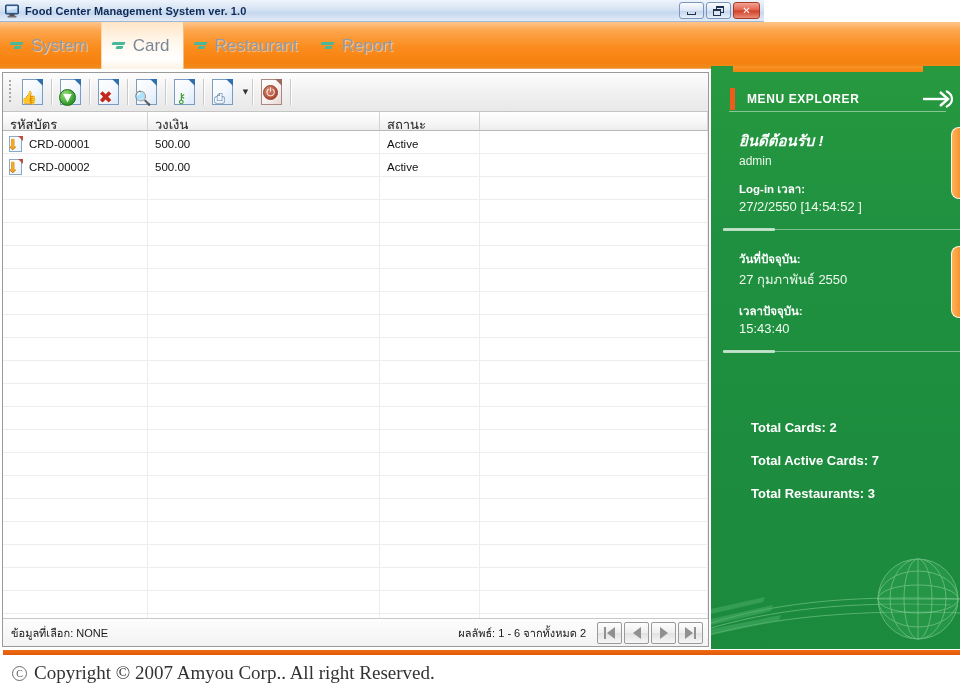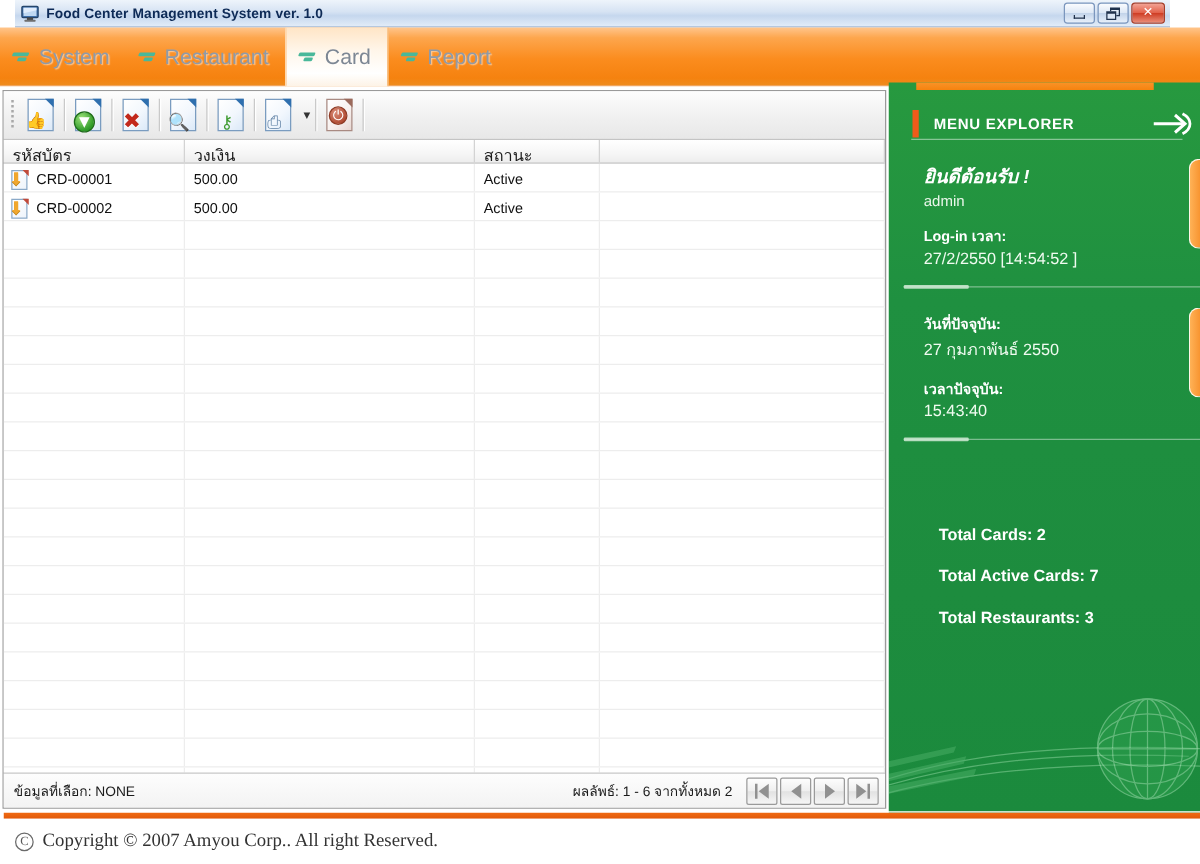--- a/index.html
+++ b/index.html
@@ -11,21 +11,21 @@
     background: #ffffff;
   }
   #app {
     position: relative;
     width: 960px; height: 691px;
     background: #ffffff;
   }
 
   
   .titlebar {
-    position: absolute; left: 12px; top: 0; width: 924px; height: 22px;
+    position: absolute; left: 0; top: 0; width: 764px; height: 22px;
     background: linear-gradient(to bottom, #eef4fb 0%, #d6e3f3 45%, #c5d7ee 60%, #e2ecf8 100%);
     border-bottom: 1px solid #9fb6d4;
     display: flex; align-items: center;
   }
   .title-icon {
     width: 16px; height: 16px; margin-left: 4px; margin-right: 5px;
     position: relative; flex: 0 0 auto;
   }
   .title-text {
     font-size: 11px; font-weight: bold; color: #0d2a56;
@@ -253,21 +253,21 @@
   }
   .footer {
     position: absolute; left: 0; top: 655px; width: 960px; height: 36px;
     background: #ffffff; display: flex; align-items: center;
   }
   .copy-ic {
     width: 15px; height: 15px; border: 1.5px solid #6a6a6a; border-radius: 50%;
     margin-left: 12px; margin-right: 7px; display: flex; align-items: center; justify-content: center;
     font-size: 10px; color: #5a5a5a; font-family: "Liberation Serif", serif; flex: 0 0 auto;
   }
-  .copy-txt { font-size: 15px; color: #333; font-family: "Liberation Serif", serif; }
+  .copy-txt { font-size: 19px; color: #333; font-family: "Liberation Serif", serif; }
   .left-edge { position: absolute; left: 0; top: 649px; width: 3px; height: 42px; background: #ffffff; }
 </style>
 </head>
 <body>
 
 <div id="app">
 
   <div class="titlebar">
     <div class="title-icon">
       <svg width="16" height="16" viewBox="0 0 16 16">
@@ -293,27 +293,27 @@
         <span class="glyph">✕</span>
       </div>
     </div>
   </div>
 
   <div class="navbar">
     <div class="tab">
       <span class="ticon"></span>
       <span class="tlabel">System</span>
     </div>
+    <div class="tab active">
+      <span class="ticon"></span>
+      <span class="tlabel">Card</span>
+    </div>
     <div class="tab">
       <span class="ticon"></span>
       <span class="tlabel">Restaurant</span>
-    </div>
-    <div class="tab active">
-      <span class="ticon"></span>
-      <span class="tlabel">Card</span>
     </div>
     <div class="tab">
       <span class="ticon"></span>
       <span class="tlabel">Report</span>
     </div>
   </div>
 
   <div class="content">
 
     <div class="toolbar">

